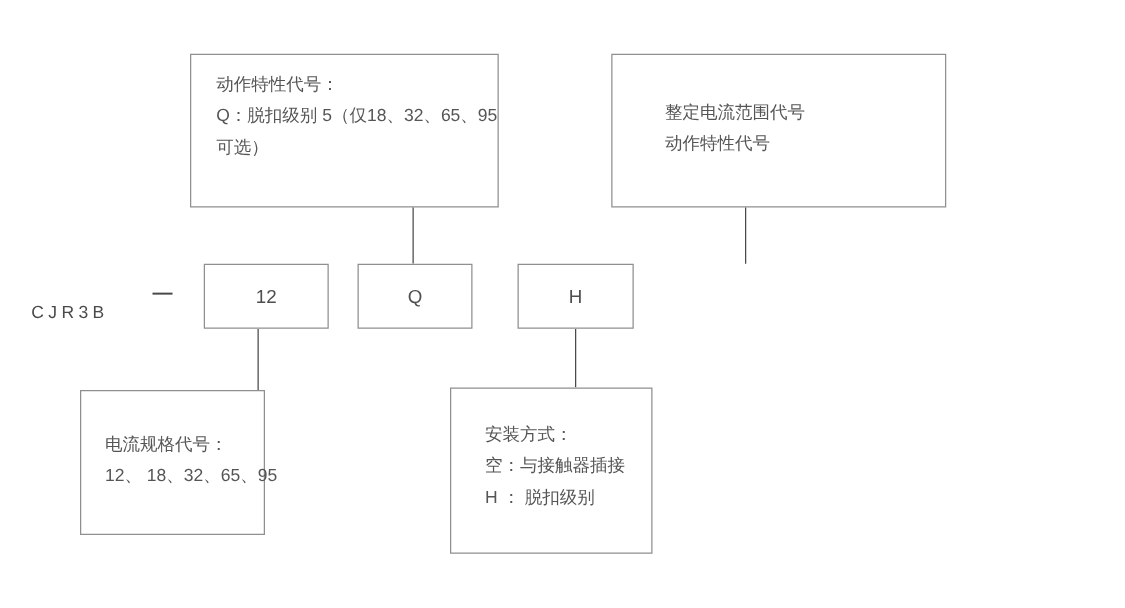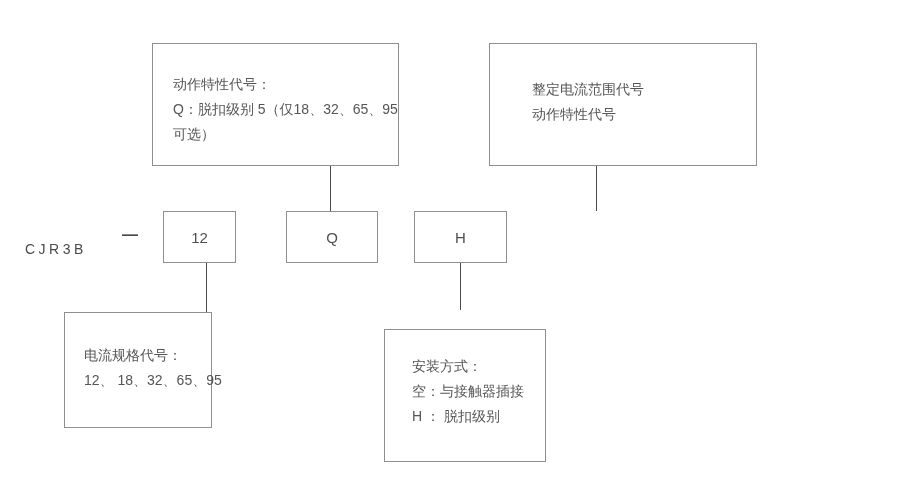--- a/index.html
+++ b/index.html
@@ -22,39 +22,39 @@
     background: #ffffff;
     box-sizing: border-box;
     font-size: 14px;
     line-height: 25px;
     color: #555555;
   }
   .box .line {
     display: block;
     white-space: nowrap;
   }
-  .callout-trip-class   { left: 152px; top: 43px;  width: 247px; height: 123px; padding: 28px 0 0 20px; }
+  .callout-trip-class   { left: 152px; top: 43px;  width: 247px; height: 123px; padding: 11px 0 0 20px; }
   .callout-current-range{ left: 489px; top: 43px;  width: 268px; height: 123px; padding: 33px 0 0 42px; }
   .callout-current-spec { left: 64px;  top: 312px; width: 148px; height: 116px; padding: 30px 0 0 19px; }
-  .callout-mounting     { left: 384px; top: 310px; width: 162px; height: 133px; padding: 24px 0 0 27px; margin-top: 19px; }
+  .callout-mounting     { left: 360px; top: 310px; width: 162px; height: 133px; padding: 24px 0 0 27px; }
 
   .code-box {
     position: absolute;
     top: 211px;
     height: 52px;
     border: 1px solid #8f8f8f;
     background: #ffffff;
     box-sizing: border-box;
     display: flex;
     align-items: center;
     justify-content: center;
     font-size: 15px;
     color: #4f4f4f;
   }
-  .code-current-spec  { left: 163px; width: 73px;  }
+  .code-current-spec  { left: 163px; width: 100px;  }
   .code-trip-class    { left: 286px; width: 92px;  }
   .code-mounting      { left: 414px; width: 93px;  }
   .code-current-range { left: 546px; width: 100px; }
 
   .connector {
     position: absolute;
     width: 1px;
     background: #4a4a4a;
   }
   .connector-trip-class    { left: 330px; top: 166px; height: 45px; }

